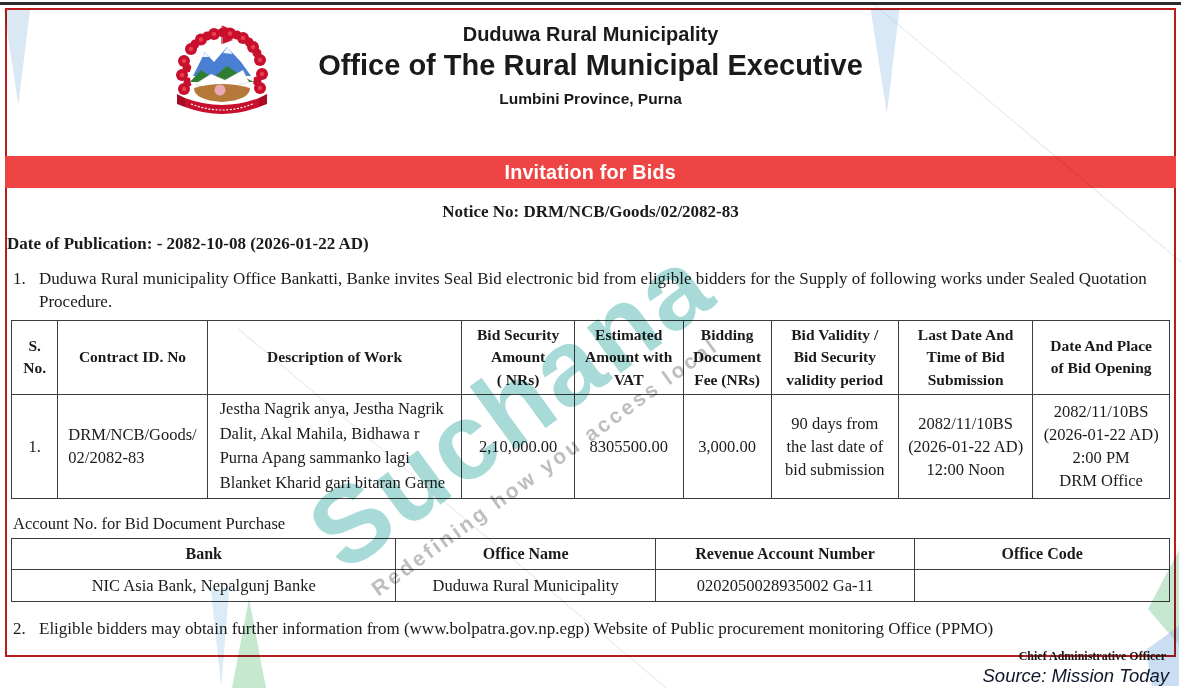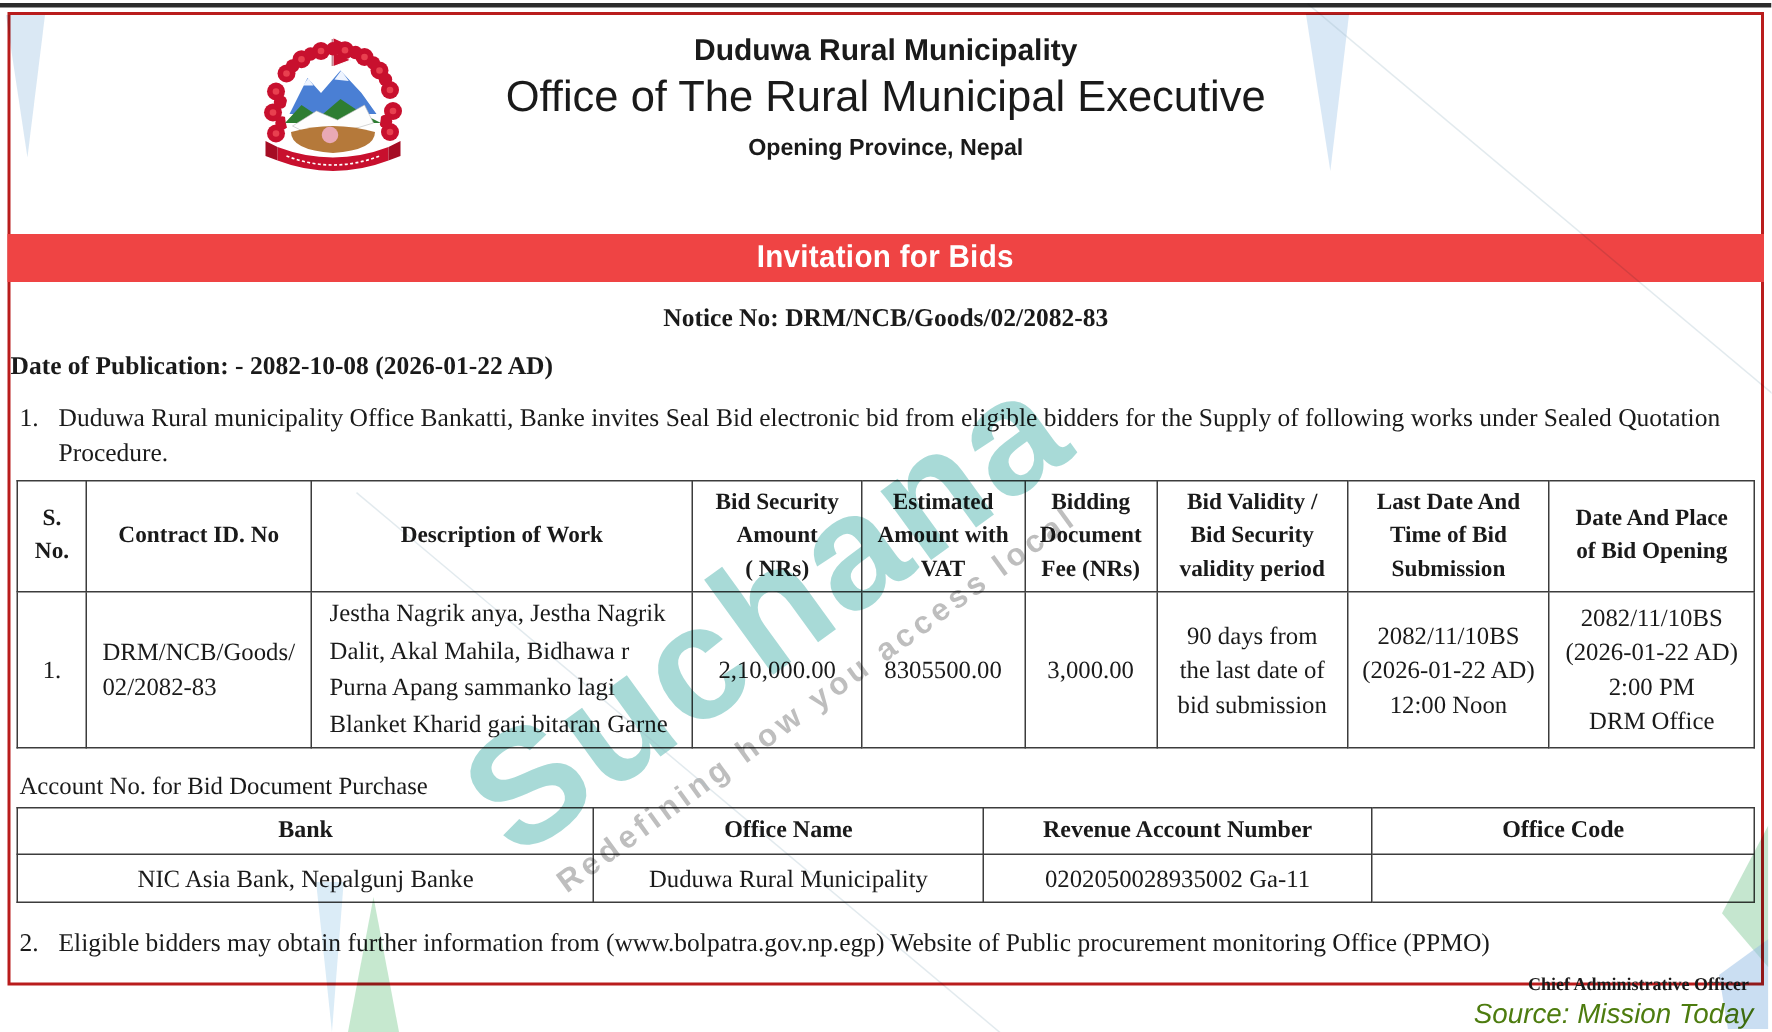--- a/index.html
+++ b/index.html
@@ -16,21 +16,21 @@
   .doc-frame {
     position:absolute; top:8px; left:5px; right:5px; bottom:31px;
     border:2px solid #b91c1c; background:transparent;
   }
 
   
   .doc-header { position:relative; height:146px; }
   .logo-wrap { position:absolute; left:160px; top:10px; width:110px; height:104px; }
   .header-titles { text-align:center; padding-top:12px; font-family:"Liberation Sans", sans-serif; }
   .t-muni   { font-size:20px; font-weight:bold; line-height:1.25; }
-  .t-office { font-size:29px; font-weight:normal; line-height:1.3; }
+  .t-office { font-size:29px; font-weight:bold; line-height:1.3; }
   .t-addr   { font-size:17px; font-weight:bold; line-height:1.55; }
   .t-prov   { font-size:15.5px; font-weight:bold; line-height:1.8; }
 
   
   .banner {
     height:32px; margin:0 -2px; background:#ef4444;
     display:flex; align-items:center; justify-content:center;
   }
   .banner span {
     color:#ffffff; font-family:"Liberation Sans", sans-serif;
@@ -72,21 +72,21 @@
   .account-table .c-bank { width:33.2%; }
   .account-table .c-off  { width:22.4%; }
   .account-table .c-rev  { width:22.4%; }
   .account-table .c-code { width:22.0%; }
 
   .signature { text-align:right; font-weight:bold; font-size:12px; margin-top:8px; padding-right:8px; }
 
   .source-line {
     position:absolute; right:12px; bottom:1px;
     font-family:"Liberation Sans", sans-serif; font-style:italic;
-    font-size:18.5px; color:#4d7c0f;
+    font-size:18.5px; color:#0f172a;
   }
 
   
   .wm-layer { position:absolute; inset:0; pointer-events:none; mix-blend-mode:multiply; }
   .wm-big {
     position:absolute; left:225px; top:345px; width:570px;
     text-align:center;
     font-family:"Liberation Sans", sans-serif; font-weight:bold;
     font-size:108px; letter-spacing:2px;
     color:rgba(47,168,159,0.42);
@@ -178,21 +178,21 @@
 
         <path d="M18,78 Q55,92 92,78 L92,87 Q55,101 18,87 Z" fill="#c8102e"></path>
         <path d="M18,78 L10,74 L10,84 L18,87 Z" fill="#a50d24"></path>
         <path d="M92,78 L100,74 L100,84 L92,87 Z" fill="#a50d24"></path>
         <path d="M24,84 Q55,96 86,84" stroke="#ffffff" stroke-width="1.1" stroke-dasharray="2 1.6" fill="none"></path>
       </svg>
     </div>
     <div class="header-titles">
       <div class="t-muni">Duduwa Rural Municipality</div>
       <div class="t-office">Office of The Rural Municipal Executive</div>
-      <div class="t-prov">Opening Province, Nepal</div>
+      <div class="t-prov">Lumbini Province, Purna</div>
     </div>
   </div>
 
   <div class="banner">
     <span>Invitation for Bids</span>
   </div>
 
   <div class="notice-no">Notice No: DRM/NCB/Goods/02/2082-83</div>
   <div class="pub-date">Date of Publication: - 2082-10-08 (2026-01-22 AD)</div>
 

